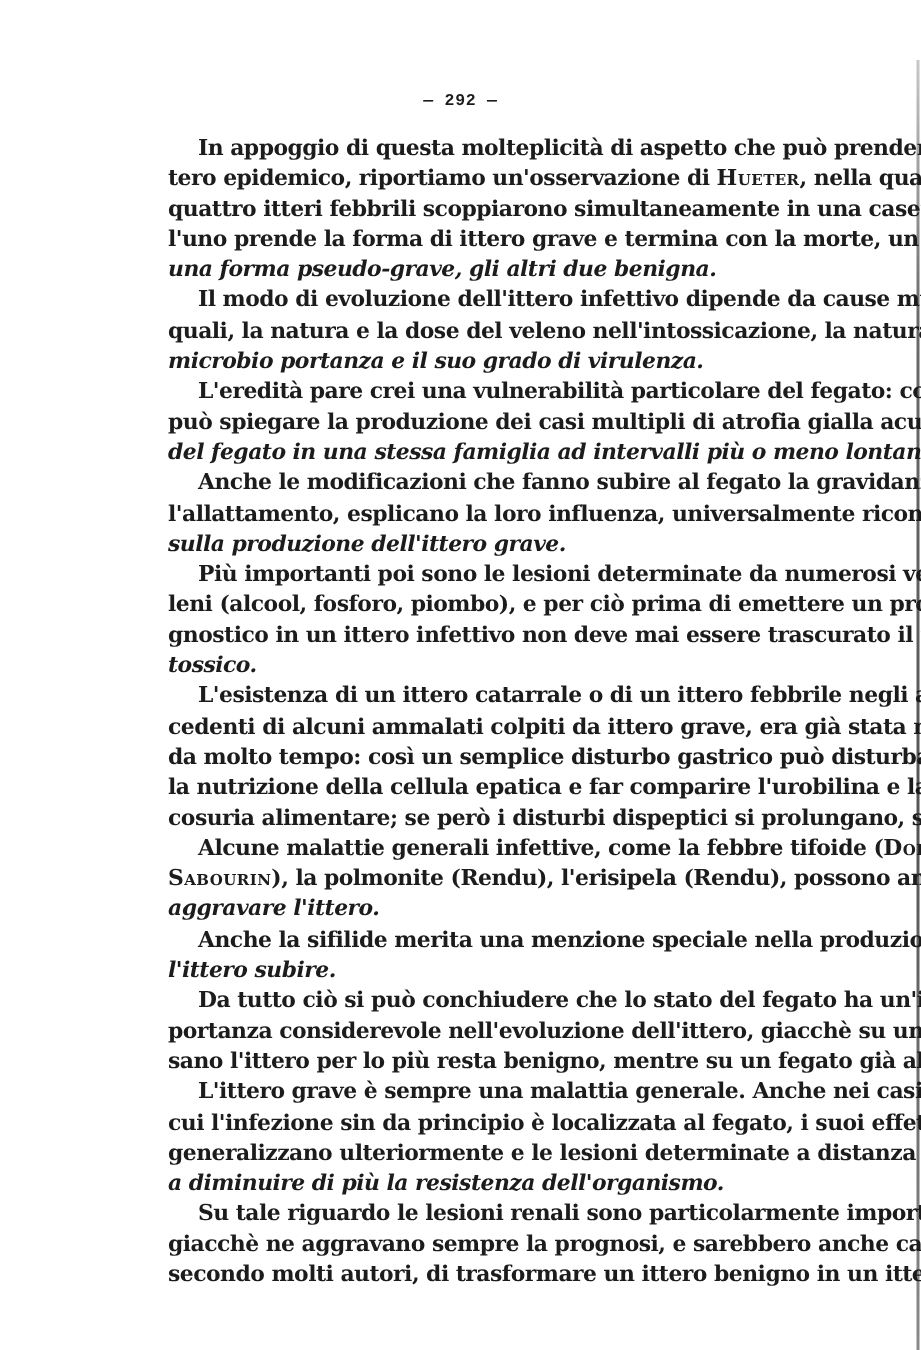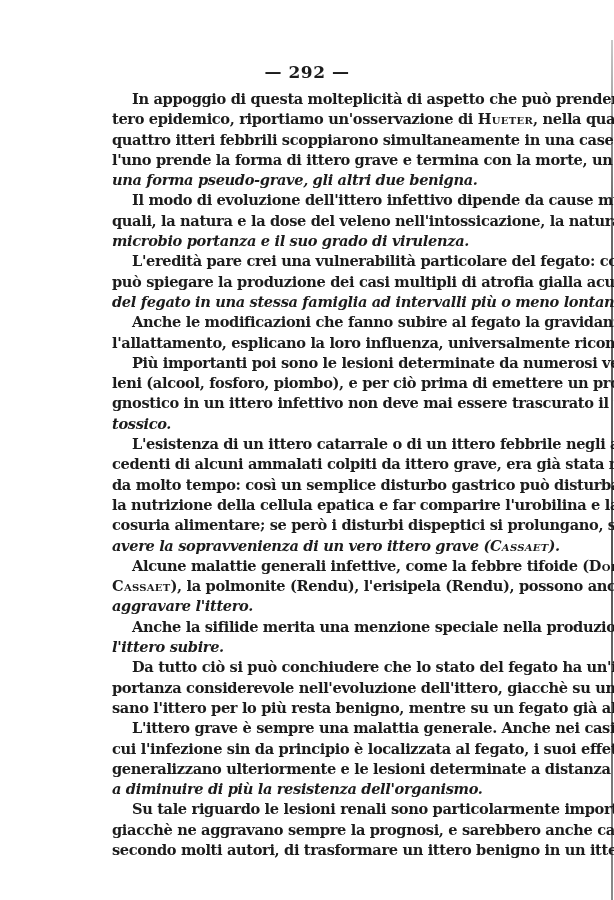--- a/index.html
+++ b/index.html
@@ -6,21 +6,21 @@
   body {
     width: 614px; height: 900px; background: #ffffff; position: relative; overflow: hidden;
     font-family: "DejaVu Serif", "Liberation Serif", serif; color: #1c1c1c;
   }
   .edge-line {
     position: absolute; left: 611px; top: 40px; width: 2px; height: 860px;
     background: linear-gradient(to bottom, #c8c8c8, #6a6a6a 20%, #555 60%, #8a8a8a);
   }
   .page-number {
     position: absolute; top: 62px; left: 0; width: 614px; text-align: center;
-    font-size: 17px; font-weight: bold; letter-spacing: 0.5px;
+    font-size: 11px; font-weight: bold; letter-spacing: 0.5px; font-family: Liberation Mono, monospace;
   }
   .text-block {
     position: absolute; left: 112px; top: 89px; width: 466px;
   }
   .line {
     height: 20.3px; line-height: 20.3px; font-size: 14.6px; font-weight: bold;
     white-space: nowrap; text-align: justify; text-align-last: justify;
     letter-spacing: -0.35px; word-spacing: 0px;
   }
   .line.indent { padding-left: 20px; }
@@ -41,32 +41,32 @@
     <div class="line"><span>l'uno prende la forma di ittero grave e termina con la morte, un altro</span></div>
     <div class="line last"><span>una forma pseudo-grave, gli altri due benigna.</span></div>
     <div class="line indent"><span>Il modo di evoluzione dell'ittero infettivo dipende da cause multiple,</span></div>
     <div class="line"><span>quali, la natura e la dose del veleno nell'intossicazione, la natura del</span></div>
     <div class="line last"><span>microbio portanza e il suo grado di virulenza.</span></div>
     <div class="line indent"><span>L'eredità pare crei una vulnerabilità particolare del fegato: così si</span></div>
     <div class="line"><span>può spiegare la produzione dei casi multipli di atrofia gialla acuta</span></div>
     <div class="line last"><span>del fegato in una stessa famiglia ad intervalli più o meno lontani.</span></div>
     <div class="line indent"><span>Anche le modificazioni che fanno subire al fegato la gravidanza e</span></div>
     <div class="line"><span>l'allattamento, esplicano la loro influenza, universalmente riconosciuta</span></div>
+    <div class="line last"><span>sulla produzione dell'ittero grave.</span></div>
     <div class="line indent"><span>Più importanti poi sono le lesioni determinate da numerosi ve-</span></div>
     <div class="line"><span>leni (alcool, fosforo, piombo), e per ciò prima di emettere un pro-</span></div>
     <div class="line"><span>gnostico in un ittero infettivo non deve mai essere trascurato il fattore</span></div>
     <div class="line last"><span>tossico.</span></div>
     <div class="line indent"><span>L'esistenza di un ittero catarrale o di un ittero febbrile negli ante-</span></div>
     <div class="line"><span>cedenti di alcuni ammalati colpiti da ittero grave, era già stata notata</span></div>
     <div class="line"><span>da molto tempo: così un semplice disturbo gastrico può disturbare</span></div>
     <div class="line"><span>la nutrizione della cellula epatica e far comparire l'urobilina e la glu-</span></div>
     <div class="line"><span>cosuria alimentare; se però i disturbi dispeptici si prolungano, si può</span></div>
-    <div class="line last"><span>avere la sopravvenienza di un vero ittero grave (</span><span class="sc">Cassaet</span><span>).</span></div>
     <div class="line indent"><span>Alcune malattie generali infettive, come la febbre tifoide (</span><span class="sc">Doerfler</span></div>
-    <div class="line"><span></span><span class="sc">Cassaet</span><span>), la polmonite (Rendu), l'erisipela (Rendu), possono anche</span></div>
+    <div class="line"><span></span><span class="sc">Sabourin</span><span>), la polmonite (Rendu), l'erisipela (Rendu), possono anche</span></div>
     <div class="line last"><span>aggravare l'ittero.</span></div>
     <div class="line indent"><span>Anche la sifilide merita una menzione speciale nella produzione del-</span></div>
     <div class="line last"><span>l'ittero subire.</span></div>
     <div class="line indent"><span>Da tutto ciò si può conchiudere che lo stato del fegato ha un'im-</span></div>
     <div class="line"><span>portanza considerevole nell'evoluzione dell'ittero, giacchè su un fegato</span></div>
     <div class="line"><span>sano l'ittero per lo più resta benigno, mentre su un fegato già alterato</span></div>
     <div class="line indent"><span>L'ittero grave è sempre una malattia generale. Anche nei casi in</span></div>
     <div class="line"><span>cui l'infezione sin da principio è localizzata al fegato, i suoi effetti si</span></div>
     <div class="line"><span>generalizzano ulteriormente e le lesioni determinate a distanza vengono</span></div>
     <div class="line last"><span>a diminuire di più la resistenza dell'organismo.</span></div>

